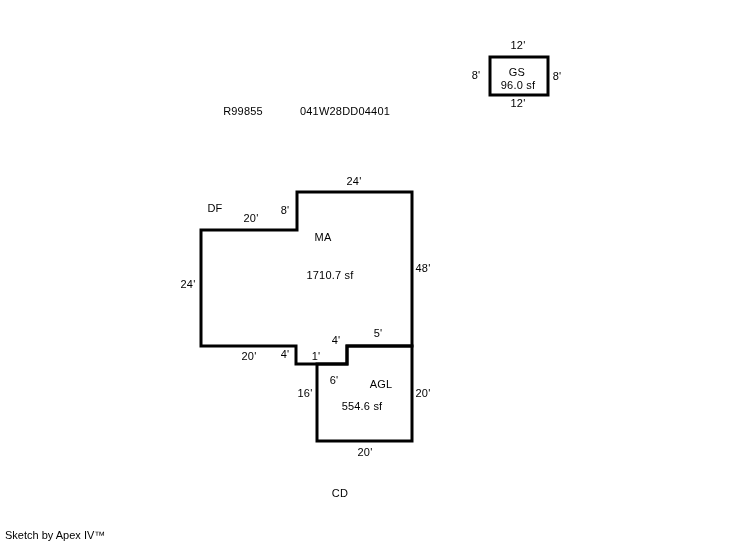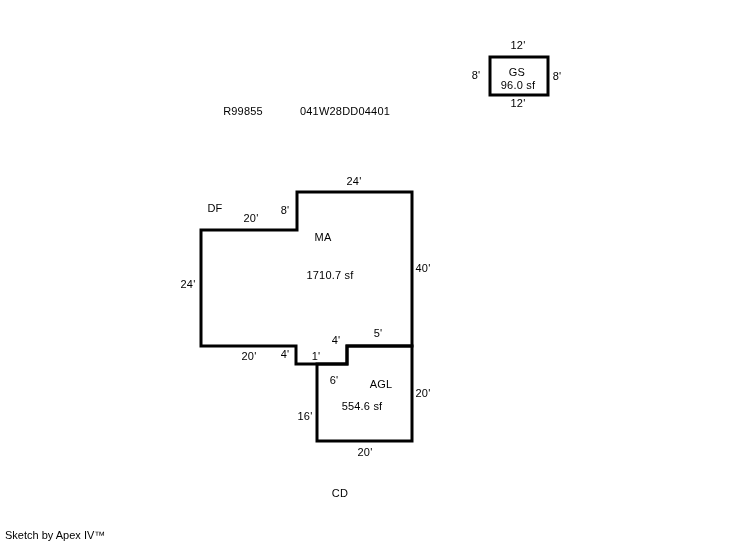--- a/index.html
+++ b/index.html
@@ -56,31 +56,31 @@
   <span class="lbl" style="left:518px; top:85px">96.0 sf</span>
   <span class="lbl" style="left:518px; top:103px">12'</span>
 
   <span class="lbl" style="left:215px; top:208px">DF</span>
 
   <span class="lbl" style="left:354px; top:181px">24'</span>
   <span class="lbl" style="left:251px; top:218px">20'</span>
   <span class="lbl" style="left:285px; top:210px">8'</span>
   <span class="lbl" style="left:323px; top:237px">MA</span>
   <span class="lbl" style="left:330px; top:275px">1710.7 sf</span>
-  <span class="lbl" style="left:423px; top:268px">40'</span>
+  <span class="lbl" style="left:423px; top:268px">48'</span>
   <span class="lbl" style="left:188px; top:284px">24'</span>
   <span class="lbl" style="left:378px; top:333px">5'</span>
   <span class="lbl" style="left:336px; top:340px">4'</span>
   <span class="lbl" style="left:285px; top:354px">4'</span>
   <span class="lbl" style="left:249px; top:356px">20'</span>
   <span class="lbl" style="left:316px; top:356px">1'</span>
 
   <span class="lbl" style="left:334px; top:380px">6'</span>
   <span class="lbl" style="left:381px; top:384px">AGL</span>
-  <span class="lbl" style="left:305px; top:416px">16'</span>
+  <span class="lbl" style="left:305px; top:393px">16'</span>
   <span class="lbl" style="left:362px; top:406px">554.6 sf</span>
   <span class="lbl" style="left:423px; top:393px">20'</span>
   <span class="lbl" style="left:365px; top:452px">20'</span>
 
   <span class="lbl" style="left:340px; top:493px">CD</span>
 
   <span class="footer-credit">Sketch by Apex IV™</span>
 
 </div>
 

